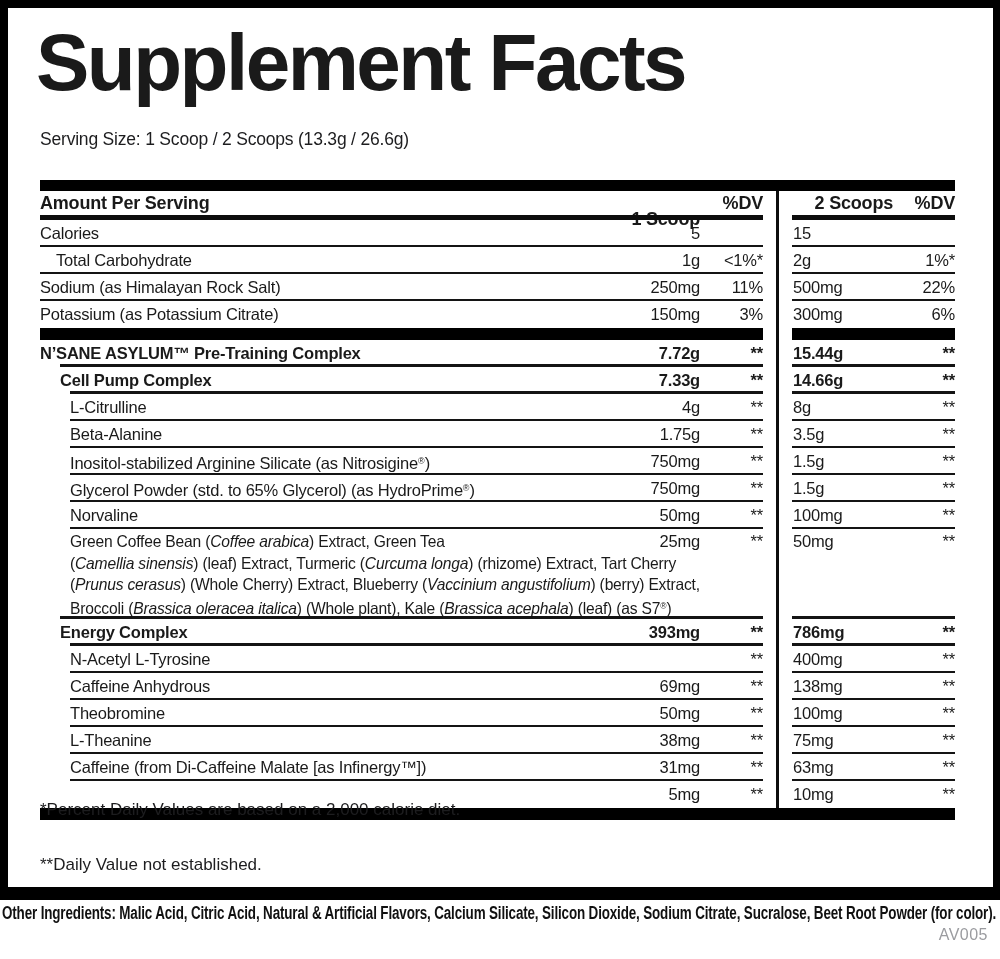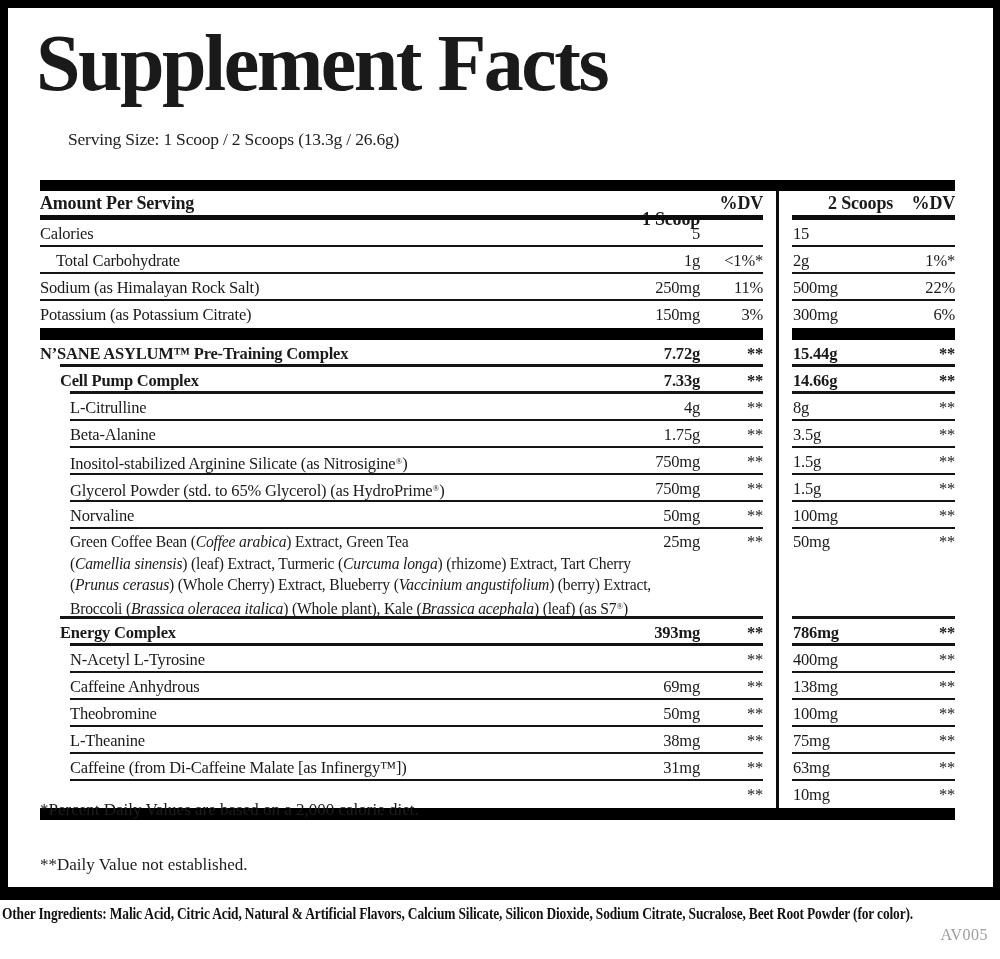--- a/index.html
+++ b/index.html
@@ -1,28 +1,28 @@
 <!DOCTYPE html>
 <html><head>
 <meta charset="utf-8">
 <style>
   html,body{margin:0;padding:0;background:#fff;}
   #page{position:relative;width:1000px;height:959px;background:#fff;
-        font-family:Liberation Serif, serif;color:#1a1a1a;overflow:hidden;}
+        font-family:Liberation Sans, sans-serif;color:#1a1a1a;overflow:hidden;}
 
   
   #facts-box{position:absolute;left:0;top:0;width:1000px;height:900px;box-sizing:border-box;
              border-top:8px solid #000;border-left:8px solid #000;border-right:7px solid #000;
              border-bottom:13px solid #000;}
 
   #facts-title{position:absolute;left:36px;top:20px;font-size:80px;font-weight:bold;
                letter-spacing:-2.5px;line-height:86px;white-space:nowrap;transform-origin:0 50%;}
 
   .serv{position:absolute;left:40px;font-size:17.5px;line-height:22px;color:#1d1d1f;letter-spacing:-0.2px;}
-  #serv1{top:128px;margin-left:28px;} #serv2{top:151px;}
+  #serv1{top:128px;} #serv2{top:151px;}
 
   
   #facts-table{position:absolute;left:40px;top:180px;width:915px;letter-spacing:-0.2px;}
   .top-bar{height:11px;background:#000;}
   .t-head{position:relative;height:29px;line-height:25px;font-weight:bold;font-size:18px;}
   .h-amount{position:absolute;left:0;top:0;white-space:nowrap;}
   .h-s1{position:absolute;left:440px;width:220px;text-align:right;top:16px;}
   .h-d1{position:absolute;left:660px;width:63px;text-align:right;top:0;}
   .h-s2{position:absolute;left:753px;width:100px;text-align:right;top:0;}
   .h-d2{position:absolute;left:853px;width:62px;text-align:right;top:0;}
@@ -276,20 +276,21 @@
             <div class="nm-line"><span>Caffeine (from Di-Caffeine Malate [as Infinergy™])</span></div>
           </div>
           <div class="c-a1">31mg</div>
           <div class="c-d1">**</div>
           <div class="c-a2">63mg</div>
           <div class="c-d2">**</div>
           <div class="rule-l" style="height: 2px; left: 30px; width: 693px;"></div>
           <div class="rule-r" style="height: 2px;"></div>
         </div>
         <div class="t-row">
+          <div class="c-a1">5mg</div>
           <div class="c-d1">**</div>
           <div class="c-a2">10mg</div>
           <div class="c-d2">**</div>
         </div>
       </div>
 
     <div class="table-bottom-bar"></div>
     <div id="col-divider"></div>
   </div>
 

